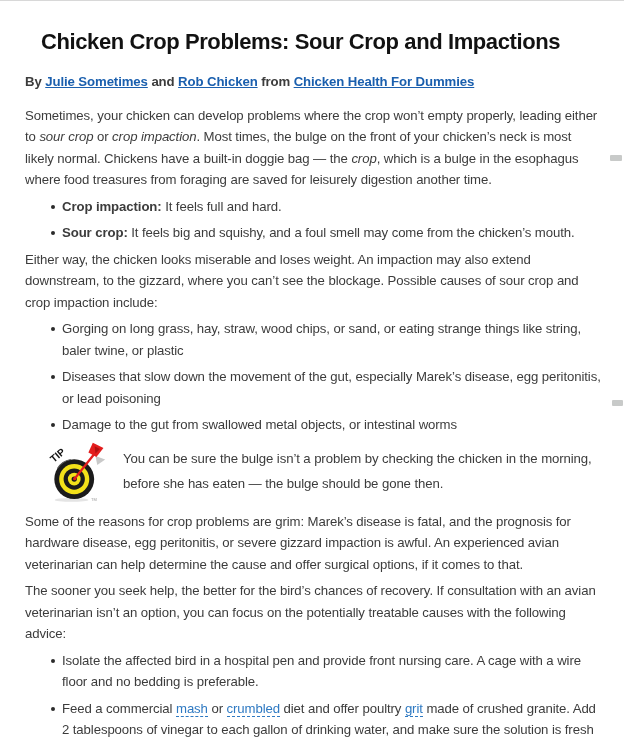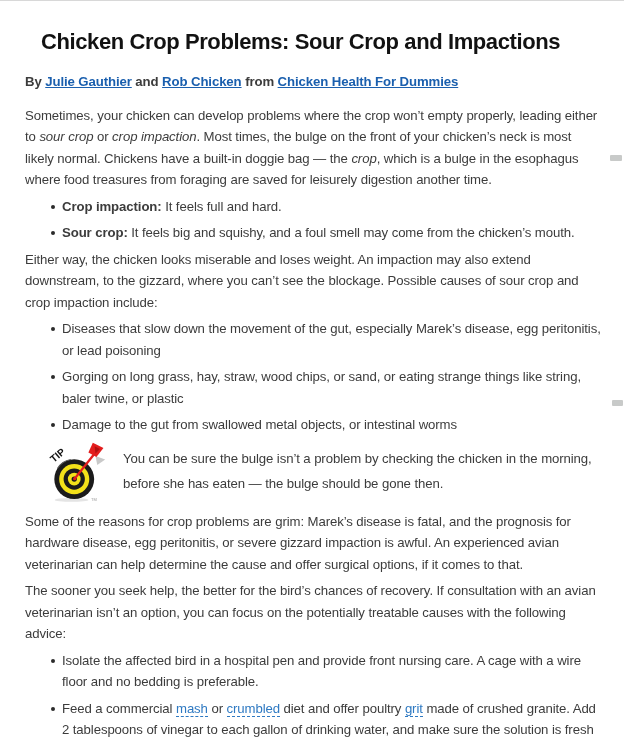--- a/index.html
+++ b/index.html
@@ -36,34 +36,34 @@
   .mark-1{top:154px;right:2px;width:12px;height:6px;}
   .mark-2{top:399px;right:1px;width:11px;height:6px;}
 </style>
 </head>
 <body>
 
 <div class="page">
 
   <h1>Chicken Crop Problems: Sour Crop and Impactions</h1>
 
-  <p class="byline bodytext"><span class="run-t">By </span><a class="run-a">Julie Gauthier</a><span class="run-t"> and </span><a class="run-a">Rob Chicken</a><span class="run-t"> from </span><a class="run-a">Chicken Health For Dummies</a></p>
+  <p class="byline bodytext"><span class="run-t">By </span><a class="run-a">Julie Sometimes</a><span class="run-t"> and </span><a class="run-a">Rob Chicken</a><span class="run-t"> from </span><a class="run-a">Chicken Health For Dummies</a></p>
 
   <p class="para bodytext"><span class="run-t">Sometimes, your chicken can develop problems where the crop won’t empty properly, leading either to </span><span class="run-i">sour crop</span><span class="run-t"> or </span><span class="run-i">crop impaction</span><span class="run-t">. Most times, the bulge on the front of your chicken’s neck is most likely normal. Chickens have a built-in doggie bag — the </span><span class="run-i">crop</span><span class="run-t">, which is a bulge in the esophagus where food treasures from foraging are saved for leisurely digestion another time.</span></p>
 
   <ul class="blist bodytext">
     <li><span class="run-b">Crop impaction:</span><span class="run-t"> It feels full and hard.</span></li>
     <li><span class="run-b">Sour crop:</span><span class="run-t"> It feels big and squishy, and a foul smell may come from the chicken’s mouth.</span></li>
   </ul>
 
   <p class="para bodytext"><span class="run-t">Either way, the chicken looks miserable and loses weight. An impaction may also extend downstream, to the gizzard, where you can’t see the blockage. Possible causes of sour crop and crop impaction include:</span></p>
 
   <ul class="blist bodytext">
+    <li><span class="run-t">Gorging on long grass, hay, straw, wood chips, or sand, or eating strange things like string, baler twine, or plastic</span></li>
     <li><span class="run-t">Diseases that slow down the movement of the gut, especially Marek’s disease, egg peritonitis, or lead poisoning</span></li>
-    <li><span class="run-t">Gorging on long grass, hay, straw, wood chips, or sand, or eating strange things like string, baler twine, or plastic</span></li>
     <li><span class="run-t">Damage to the gut from swallowed metal objects, or intestinal worms</span></li>
   </ul>
 
   <div class="tip-row">
     <svg class="tip-icon" viewBox="0 0 66 70" xmlns="http://www.w3.org/2000/svg">
       <ellipse cx="28" cy="66.5" rx="19" ry="2.2" fill="#e4e4e4"></ellipse>
 
       <polygon points="55,17 66,21 57,27" fill="#c9c9c9"></polygon>
 
       <circle cx="31" cy="43" r="22.5" fill="#1b1b1b"></circle>

